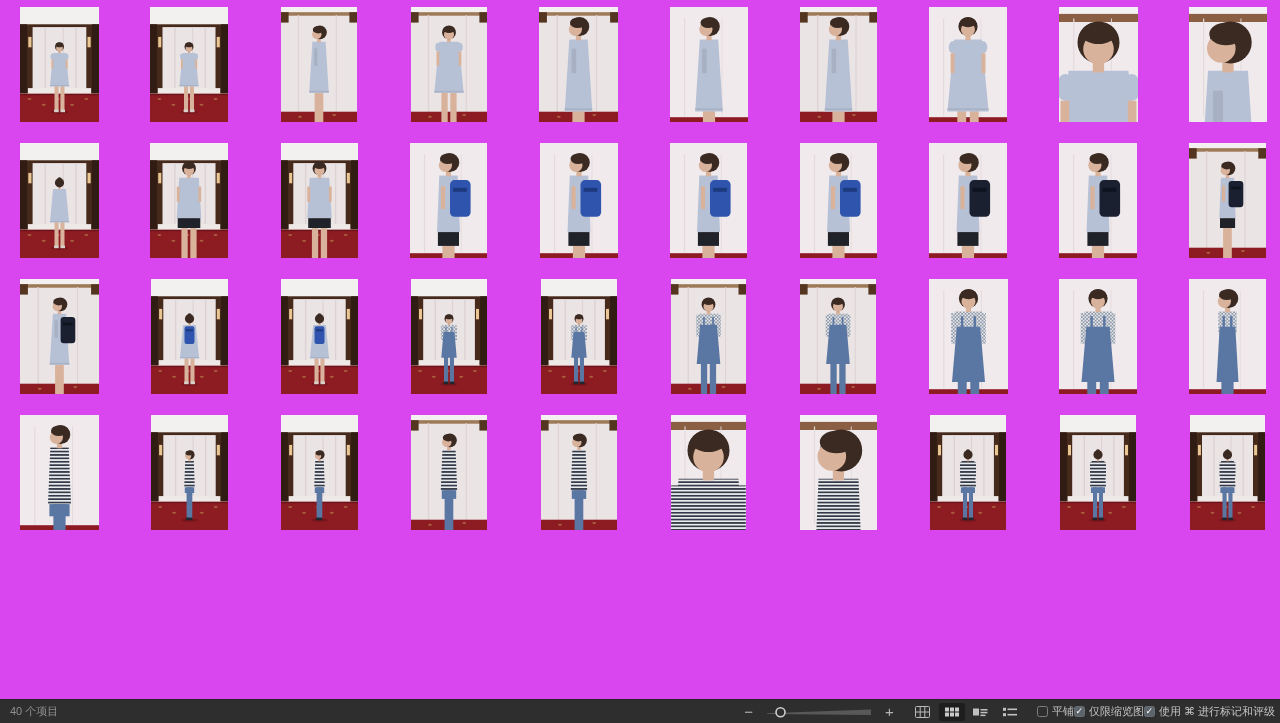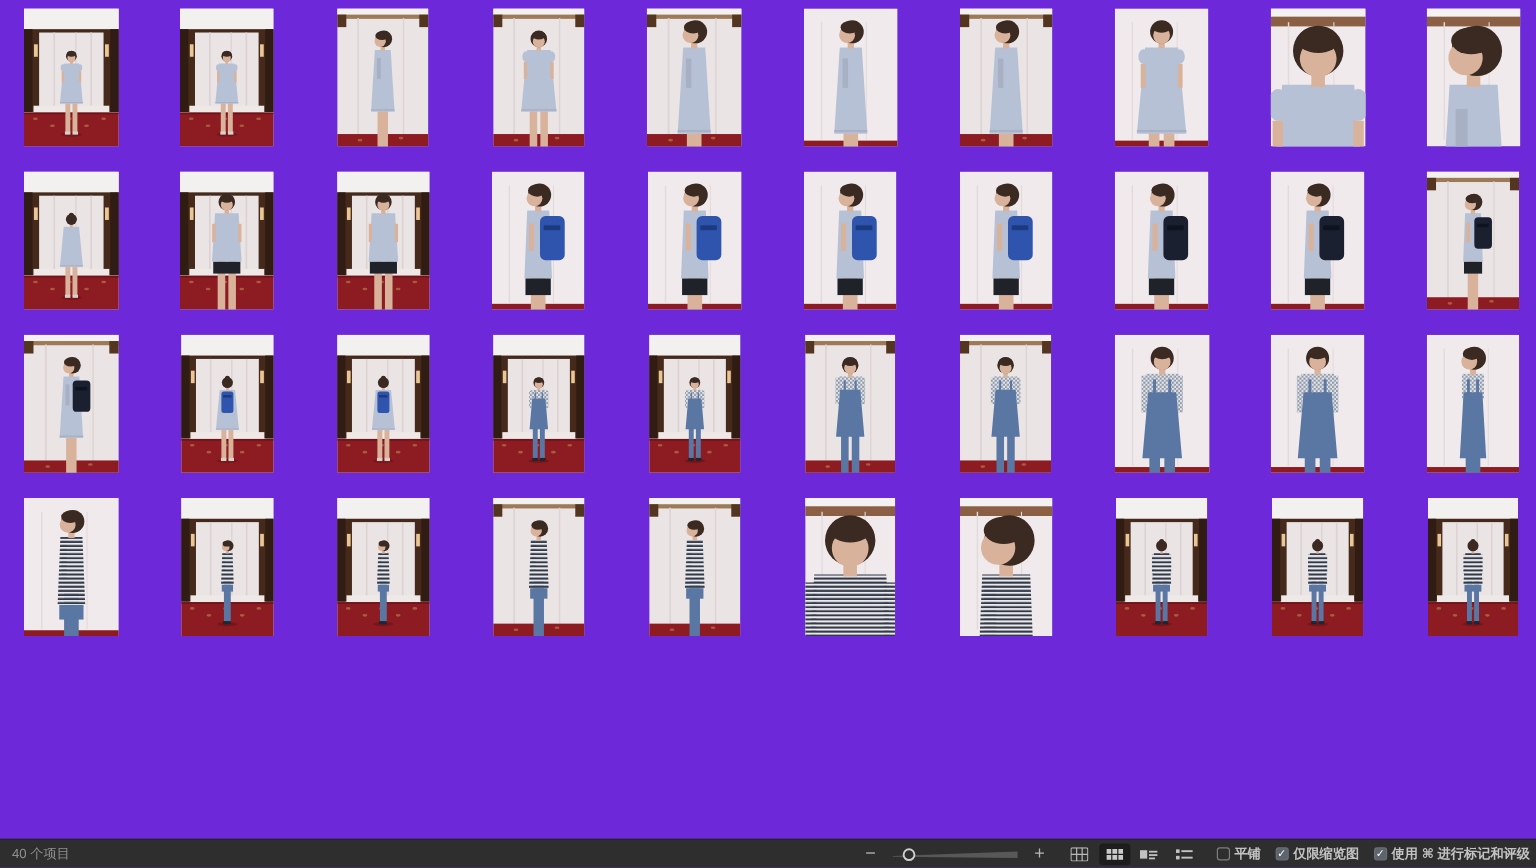--- a/index.html
+++ b/index.html
@@ -1,30 +1,30 @@
 <!DOCTYPE html>
 <html><head>
 <meta charset="utf-8">
 <style>
   html,body{margin:0;padding:0;width:1280px;height:723px;overflow:hidden;background:#313131;
     font-family:"Liberation Sans","DejaVu Sans",sans-serif;}
-  .app{position:relative;width:1280px;height:723px;background:#6d28d9;}
+  .app{position:relative;width:1280px;height:723px;background:#d946ef;}
   .grid{position:absolute;left:0;top:0;right:0;bottom:23px;}
   .thumb{position:absolute;}
   .thumb svg{display:block;}
   .statusbar{position:absolute;left:0;right:0;bottom:0;height:23px;background:#2e2e2e;
     border-top:1px solid #242424;display:flex;align-items:center;font-size:11px;color:#a6a6a6;}
   .count{margin-left:10px;color:#909090;}
   .rightcluster{margin-left:auto;display:flex;align-items:center;gap:14px;margin-right:5px;}
   .zoomctl{display:flex;align-items:center;gap:4px;}
   .zbtn{color:#b5b5b5;font-size:15px;line-height:1;padding:0 2px;cursor:default;}
   .views{display:flex;align-items:center;gap:3px;}
   .vbtn{width:26px;height:18px;display:flex;align-items:center;justify-content:center;border-radius:3px;}
   .vbtn.sel{background:#1d1d1d;}
-  .checks{display:flex;align-items:center;gap:12px;font-weight:bold;}
+  .checks{display:flex;align-items:center;gap:0;}
   .chk{display:flex;align-items:center;gap:4px;color:#c3c3c3;white-space:nowrap;}
   .box{width:11px;height:11px;border-radius:2.5px;border:1px solid #7d7d7d;box-sizing:border-box;
     display:flex;align-items:center;justify-content:center;font-size:9px;line-height:1;color:#fff;background:transparent;}
   .box.on{background:#5d646c;border-color:#676e76;}
 </style>
 </head>
 <body>
 
 <div class="app">
   <div class="grid" id="grid">

